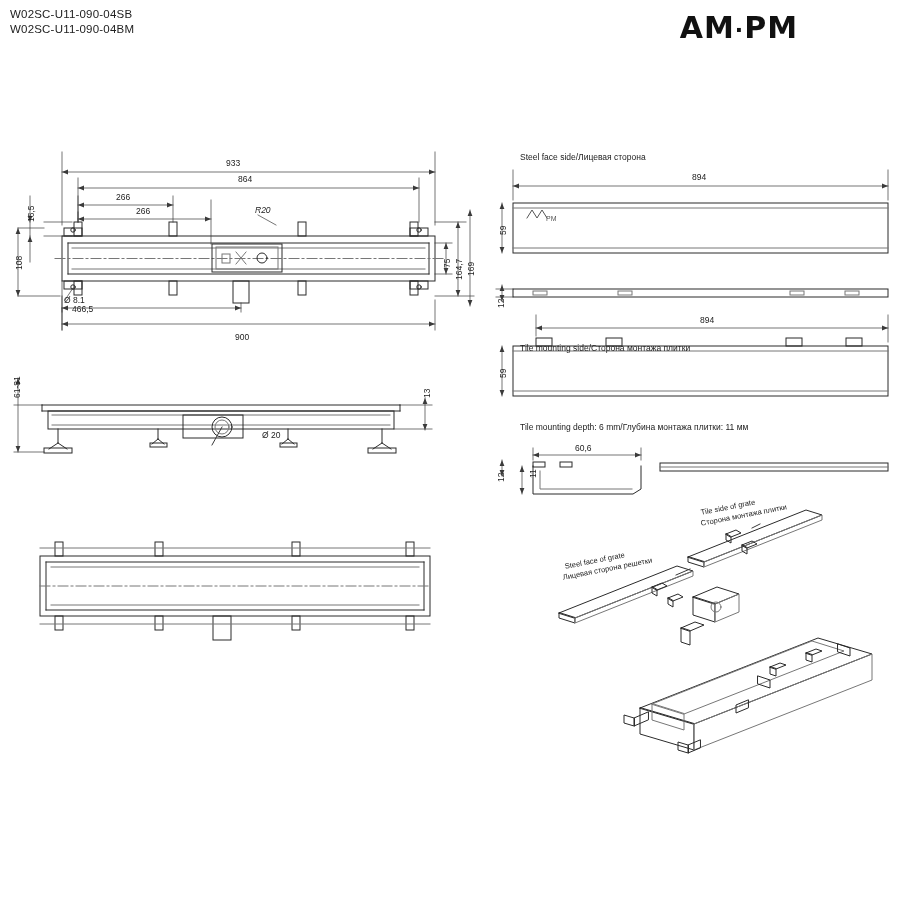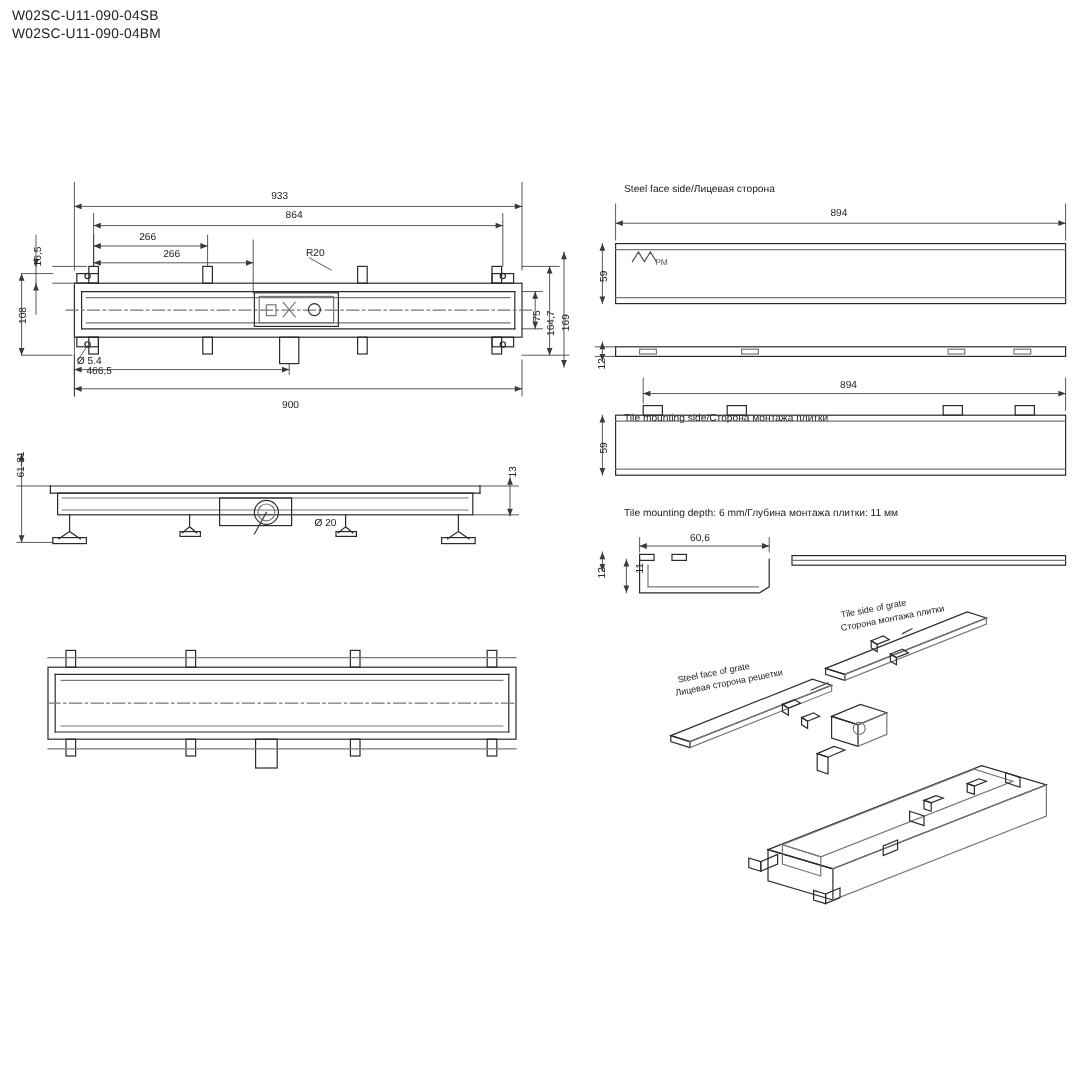--- a/index.html
+++ b/index.html
@@ -65,20 +65,23 @@
 </head>
 <body>
 
 <div class="sheet">
 
   <div class="codes">
     <div>W02SC-U11-090-04SB</div>
     <div>W02SC-U11-090-04BM</div>
   </div>
 
+  <div class="brand">
+    <span>AM</span><span class="dot">·</span><span>PM</span>
+  </div>
 
   <svg class="drw" viewBox="0 0 900 900">
     <g stroke="#2b2b2b" fill="none" stroke-width="1" stroke-linecap="square">
 
       <g>
 
         <rect x="62" y="236" width="373" height="45"></rect>
 
         <line x1="68" y1="243" x2="429" y2="243"></line>
         <line x1="68" y1="274" x2="429" y2="274"></line>
@@ -385,27 +388,27 @@
         <path d="M690 569 l-14 6" stroke="#3a3a3a"></path>
         <path d="M760 524 l-8 4" stroke="#3a3a3a"></path>
       </g>
     </g>
   </svg>
 
   <div class="lbl" style="left:226px; top:158px;">933</div>
   <div class="lbl" style="left:238px; top:174px;">864</div>
   <div class="lbl" style="left:116px; top:192px;">266</div>
   <div class="lbl" style="left:136px; top:206px;">266</div>
-  <div class="lbl" style="left:255px; top:205px;">R20</div>
+  <div class="lbl" style="left:255px; top:205px;font-style:italic;">R20</div>
   <div class="lbl rot90" style="left:26px; top:222px;">16,5</div>
   <div class="lbl rot90" style="left:14px; top:270px;">108</div>
   <div class="lbl rot90" style="left:442px; top:268px;">75</div>
   <div class="lbl rot90" style="left:454px; top:280px;">164,7</div>
   <div class="lbl rot90" style="left:466px; top:276px;">169</div>
-  <div class="lbl" style="left:64px; top:295px;">Ø 5.4</div>
+  <div class="lbl" style="left:64px; top:295px;">Ø 8.1</div>
   <div class="lbl" style="left:72px; top:304px;">466,5</div>
   <div class="lbl" style="left:235px; top:332px;">900</div>
 
   <div class="lbl rot90" style="left:12px; top:398px;">61-81</div>
   <div class="lbl rot90" style="left:422px; top:398px;">13</div>
   <div class="lbl" style="left:262px; top:430px;">Ø 20</div>
 
   <div class="lbl" style="left:520px; top:152px;">Steel face side/Лицевая сторона</div>
   <div class="lbl" style="left:692px; top:172px;">894</div>
   <div class="lbl rot90" style="left:498px; top:235px;">59</div>

